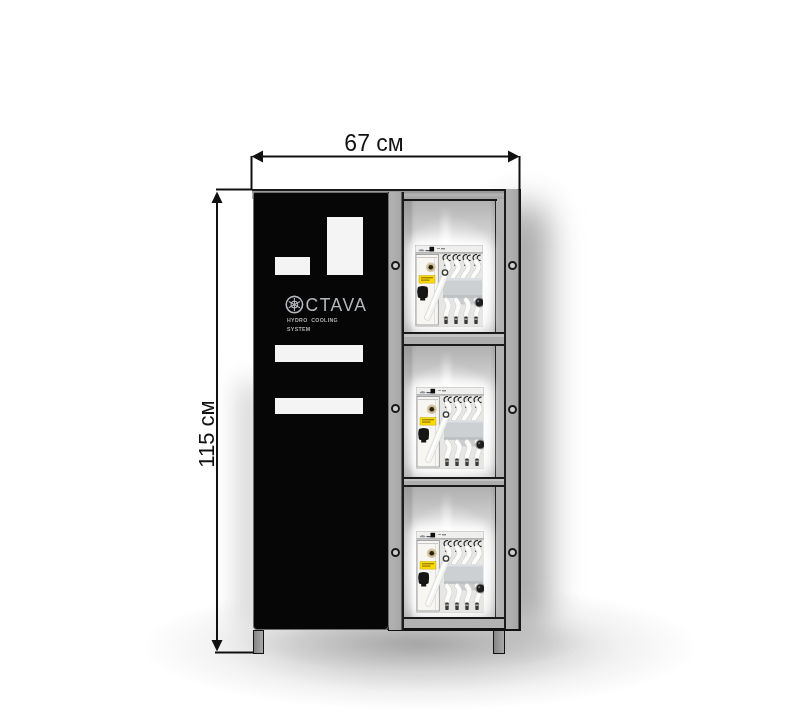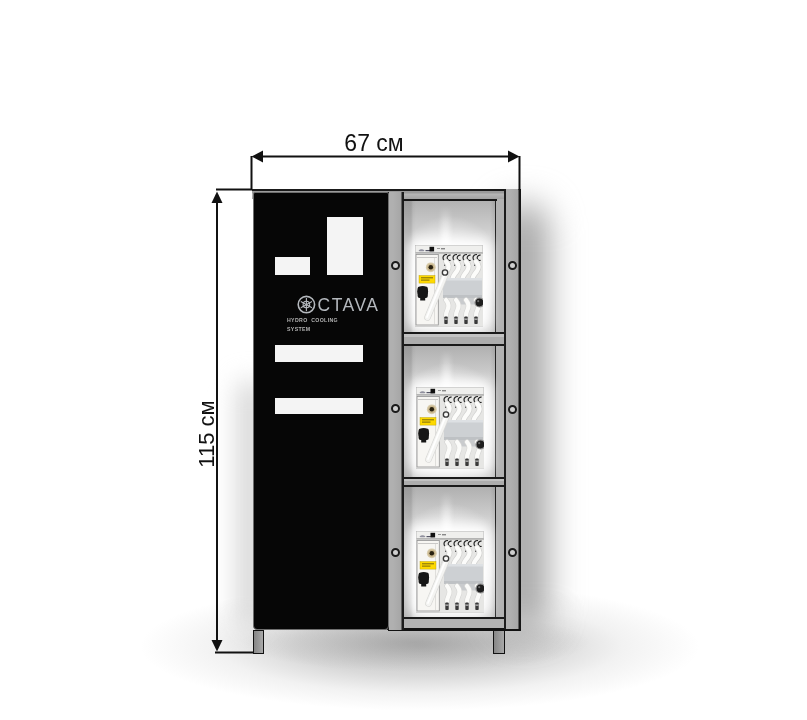--- a/index.html
+++ b/index.html
@@ -65,21 +65,21 @@
 <div class="abs" style="left:508px;top:405px;width:9px;height:9px;border-radius:50%;border:2px solid #1a1a1a;background:#cfcfcf;box-sizing:border-box;"></div>
 
 <div class="abs" style="left:508px;top:548px;width:9px;height:9px;border-radius:50%;border:2px solid #1a1a1a;background:#cfcfcf;box-sizing:border-box;"></div>
 
 <div class="abs" style="left:253px;top:192px;width:136px;height:438px;background:#060606;border:1.5px solid #6f6f6f;border-radius:2px 2px 4px 4px;box-sizing:border-box;">
 
   <div class="abs" style="left:21px;top:64px;width:35px;height:18px;background:#f4f4f4;"></div>
 
   <div class="abs" style="left:73px;top:24px;width:36px;height:58px;background:#f4f4f4;"></div>
 
-  <div class="abs" style="left:43px;top:101px;width:90px;height:20px;color:#b2b6bb;">
+  <div class="abs" style="left:31px;top:101px;width:90px;height:20px;color:#b2b6bb;">
     <svg width="90" height="20" viewBox="0 0 90 20">
       <circle cx="9.4" cy="10.6" r="8.2" fill="none" stroke="#b4b8bd" stroke-width="1.6"></circle>
       <g stroke="#b4b8bd" stroke-width="1.1">
         <line x1="9.4" y1="4" x2="9.4" y2="17.2"></line>
         <line x1="3.8" y1="7.4" x2="15" y2="13.8"></line>
         <line x1="3.8" y1="13.8" x2="15" y2="7.4"></line>
         <circle cx="9.4" cy="10.6" r="3.3" fill="none"></circle>
       </g>
       <text x="20.5" y="16.8" font-family="Liberation Sans, sans-serif" font-size="17.5" letter-spacing="1.5" fill="#b4b8bd">CTAVA</text>
     </svg>

